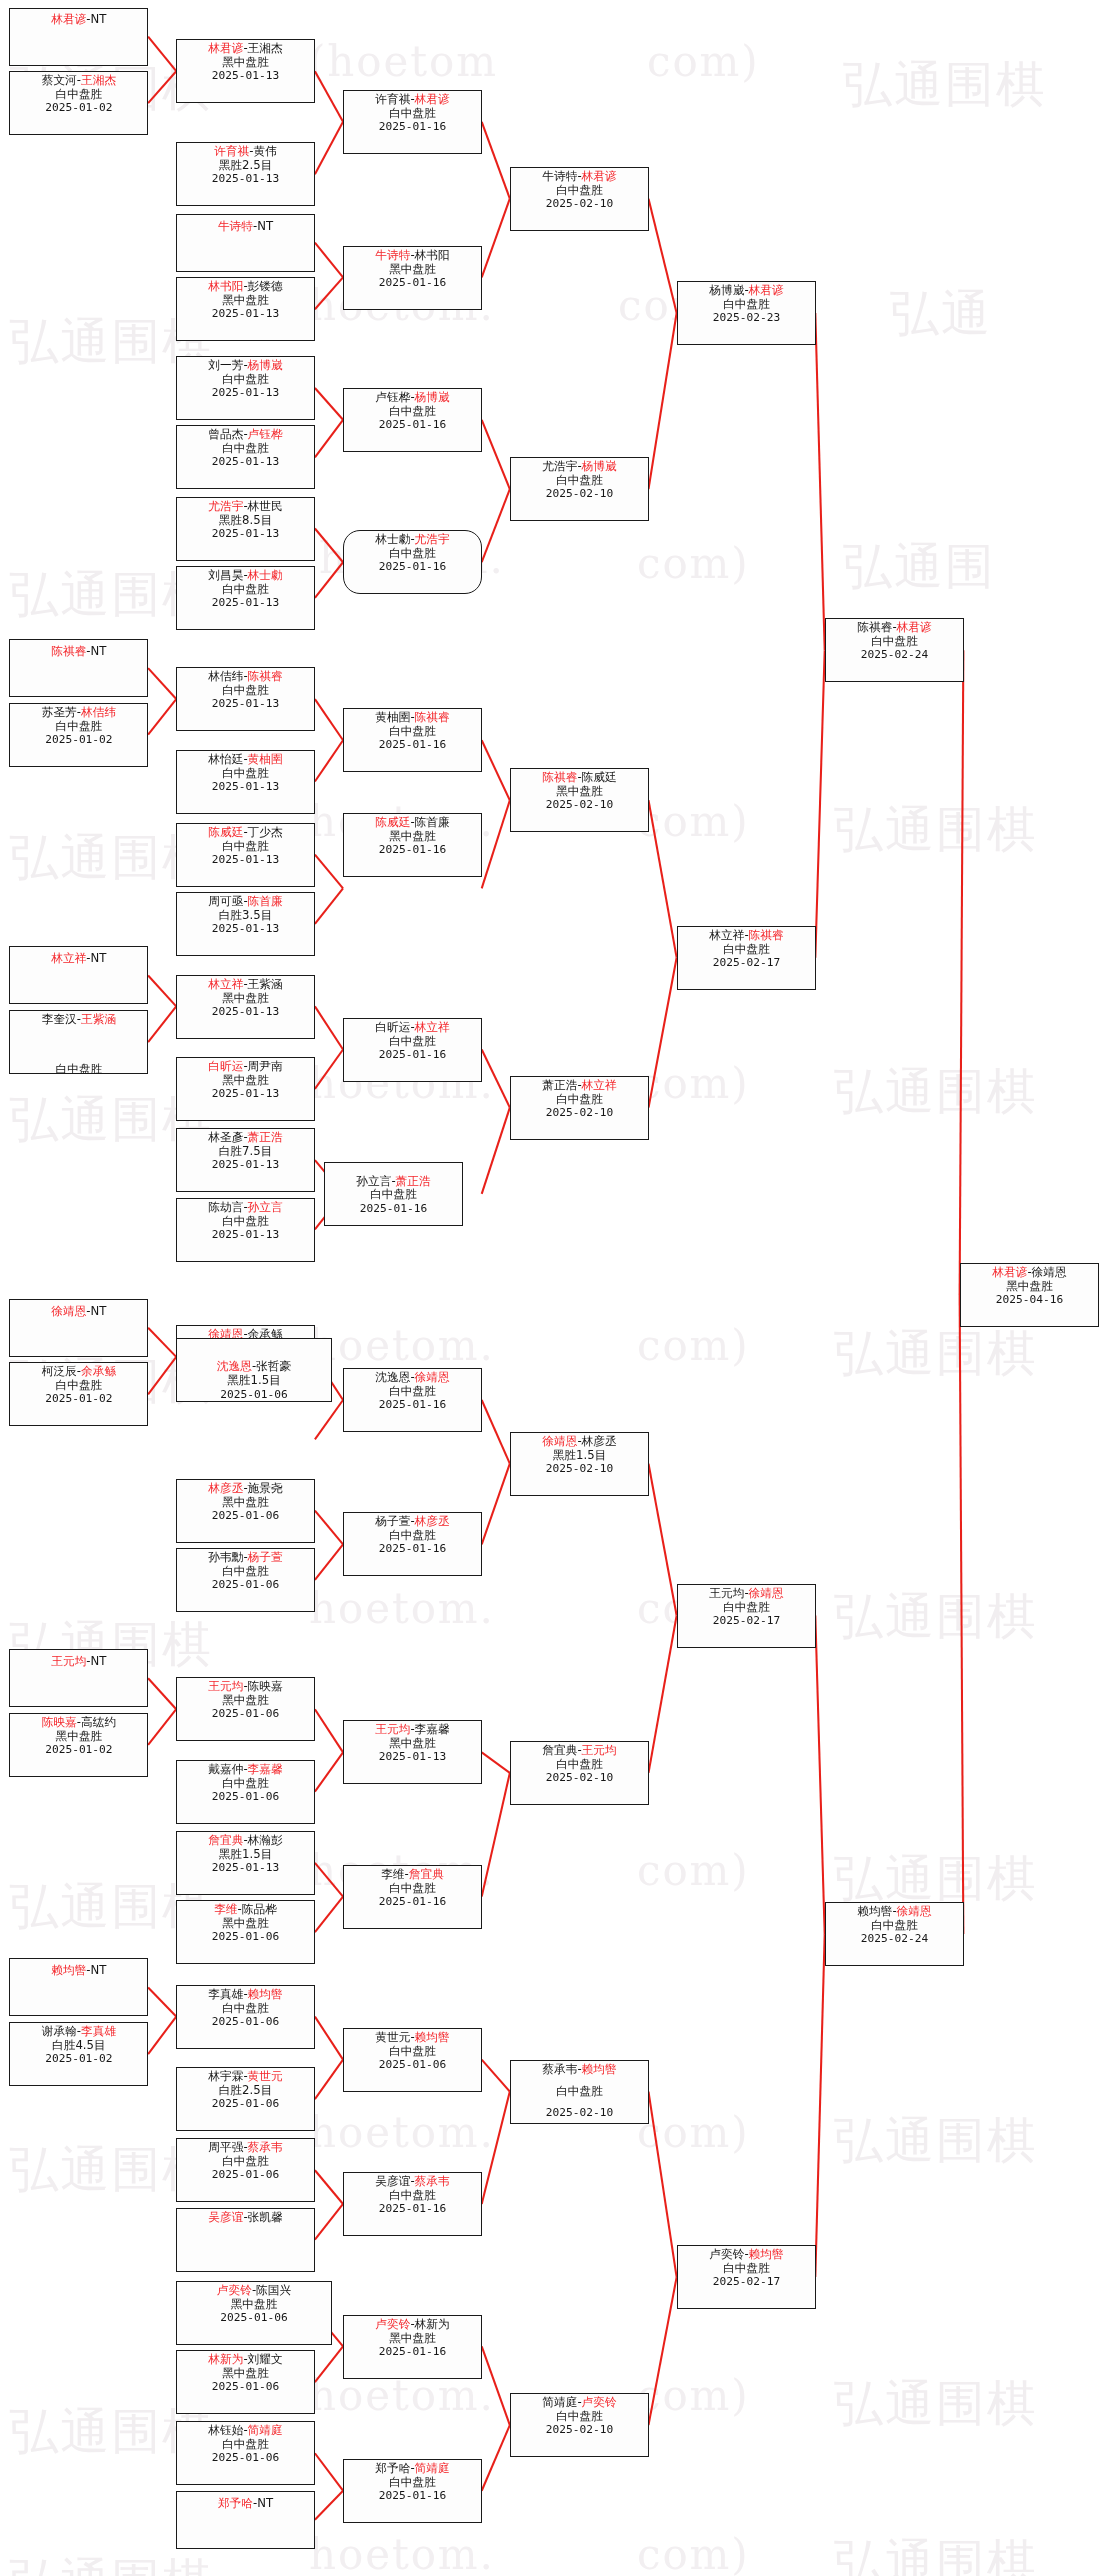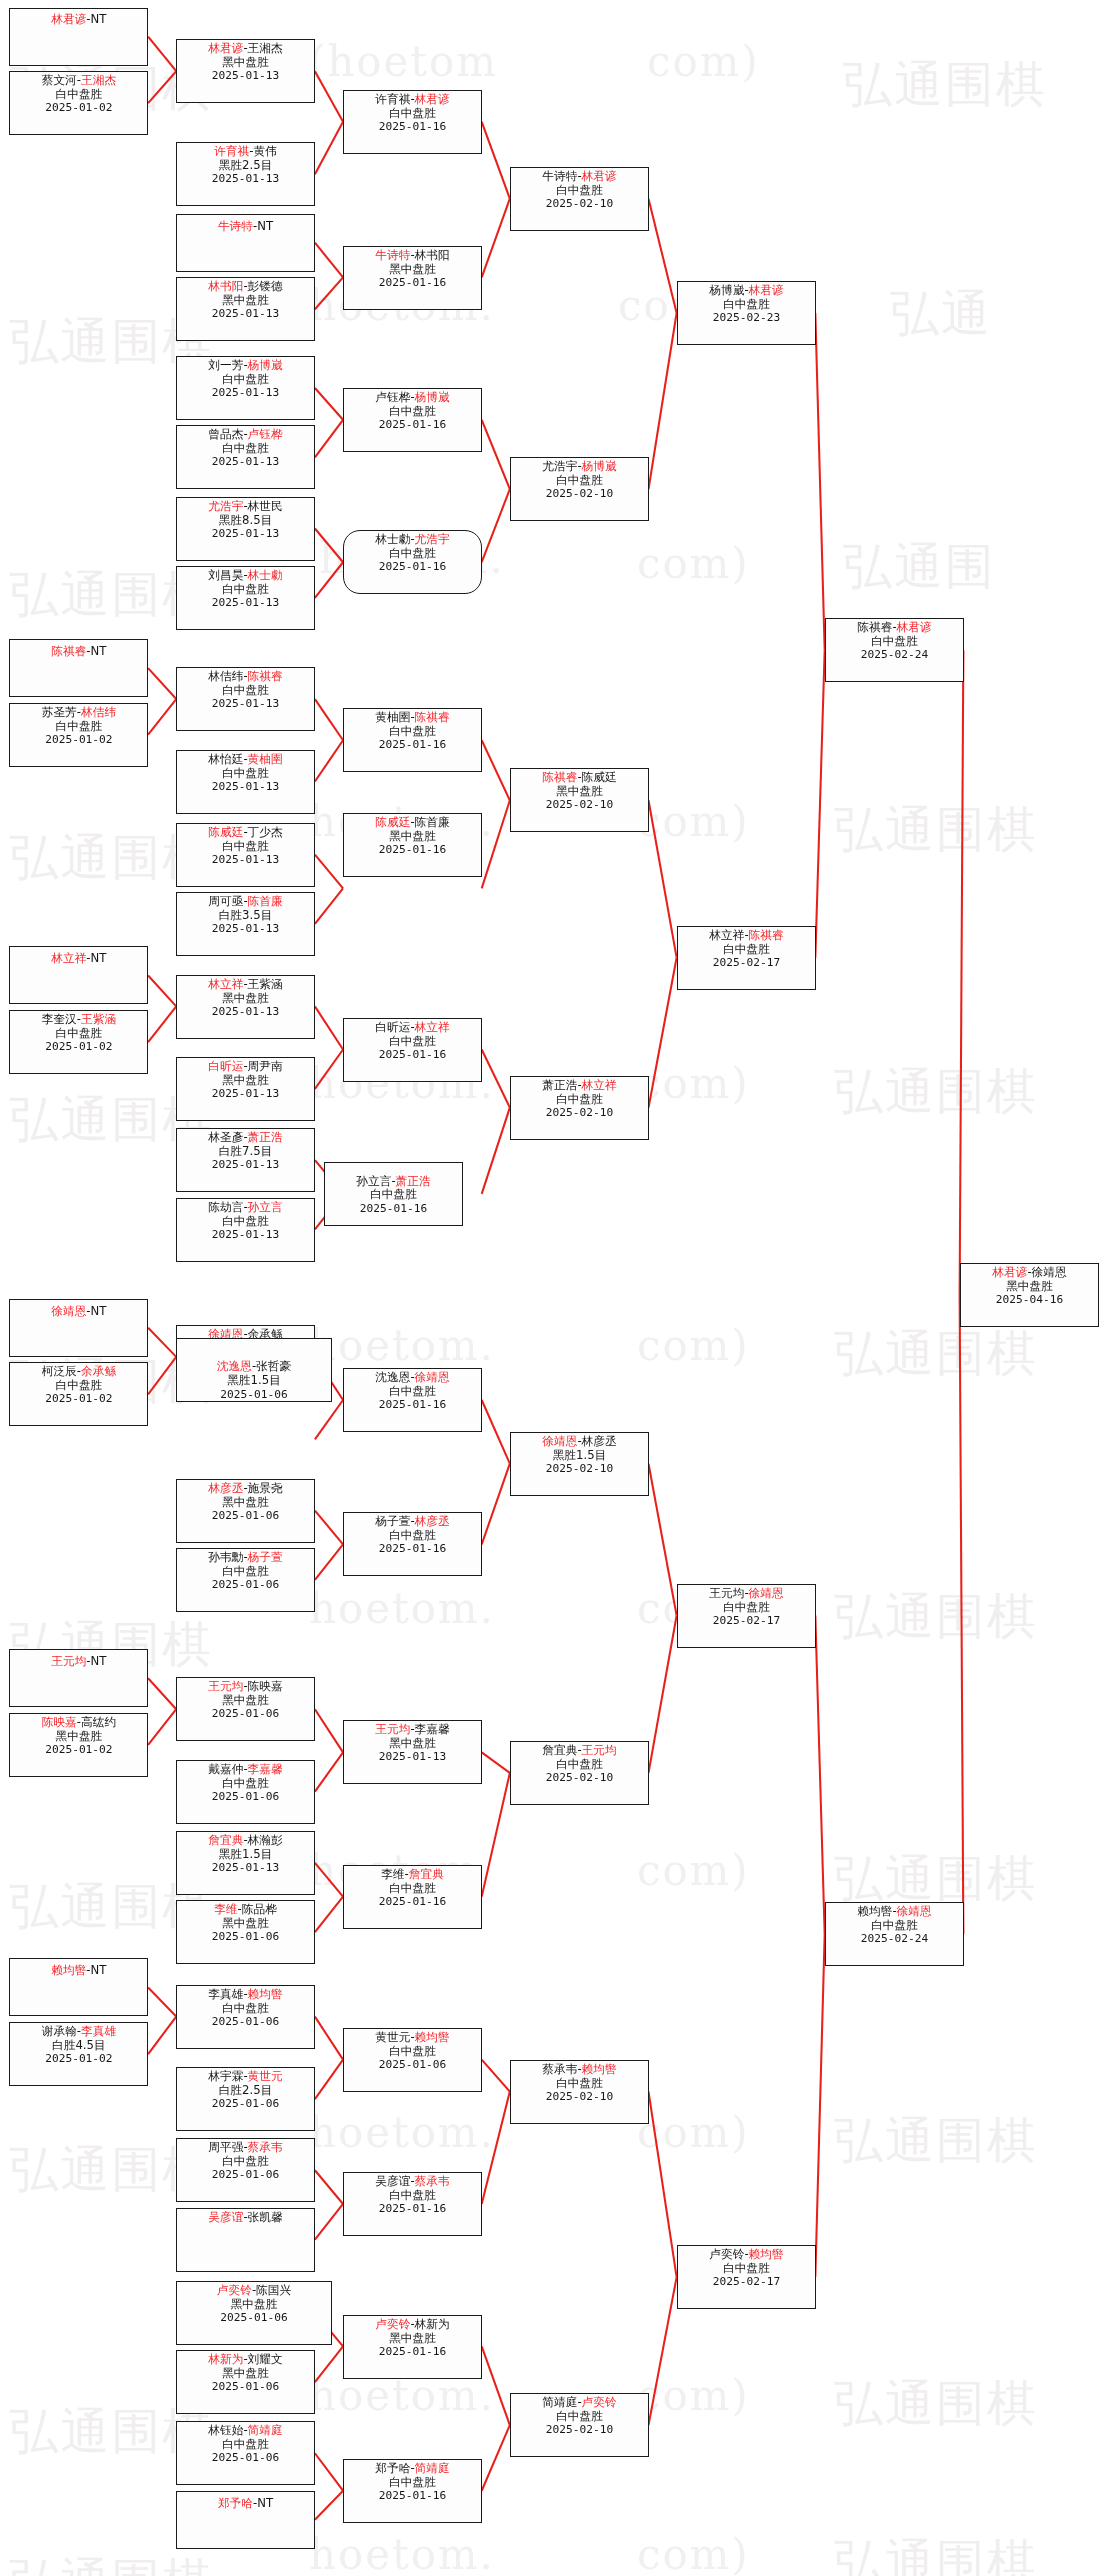--- a/index.html
+++ b/index.html
@@ -295,21 +295,21 @@
       <div class="dt">2025-01-16</div>
     </div>
     <div class="node" style="left: 510px; top: 768px; width: 139px; height: 64px;">
       <div class="pair"><span class="w">陈祺睿</span><span>-</span><span class="l">陈威廷</span></div>
       <div class="res">黑中盘胜</div>
       <div class="dt">2025-02-10</div>
     </div>
     <div class="node bye" style="left: 9.4px; top: 946px; width: 139px; height: 58px;">
       <div class="pair"><span class="w">林立祥</span><span>-</span><span class="l">NT</span></div>
     </div>
-    <div class="node" style="left: 9.4px; top: 1010px; width: 139px; height: 64px;">
+    <div class="node" style="left: 9.4px; top: 1010px; width: 139px; height: 64px; gap: 36px;">
       <div class="pair"><span class="l">李奎汉</span><span>-</span><span class="w">王紫涵</span></div>
       <div class="res">白中盘胜</div>
       <div class="dt">2025-01-02</div>
     </div>
     <div class="node" style="left: 176px; top: 975px; width: 139px; height: 64px;">
       <div class="pair"><span class="w">林立祥</span><span>-</span><span class="l">王紫涵</span></div>
       <div class="res">黑中盘胜</div>
       <div class="dt">2025-01-13</div>
     </div>
     <div class="node" style="left: 176px; top: 1057px; width: 139px; height: 64px;">
@@ -474,21 +474,21 @@
     <div class="node" style="left: 176px; top: 2208px; width: 139px; height: 64px; gap: 48px;">
       <div class="pair"><span class="w">吴彦谊</span><span>-</span><span class="l">张凯馨</span></div>
       <div class="res">黑中盘胜</div>
       <div class="dt">2025-01-06</div>
     </div>
     <div class="node" style="left: 343px; top: 2172px; width: 139px; height: 64px;">
       <div class="pair"><span class="l">吴彦谊</span><span>-</span><span class="w">蔡承韦</span></div>
       <div class="res">白中盘胜</div>
       <div class="dt">2025-01-16</div>
     </div>
-    <div class="node" style="left: 510px; top: 2060px; width: 139px; height: 64px;">
+    <div class="node" style="left: 510px; top: 2060px; width: 139px; height: 64px; gap: 8px;">
       <div class="pair"><span class="l">蔡承韦</span><span>-</span><span class="w">赖均辔</span></div>
       <div class="res">白中盘胜</div>
       <div class="dt">2025-02-10</div>
     </div>
     <div class="node" style="left: 176px; top: 2281px; width: 156px; height: 64px;">
       <div class="pair"><span class="w">卢奕铃</span><span>-</span><span class="l">陈国兴</span></div>
       <div class="res">黑中盘胜</div>
       <div class="dt">2025-01-06</div>
     </div>
     <div class="node" style="left: 176px; top: 2350px; width: 139px; height: 64px;">

